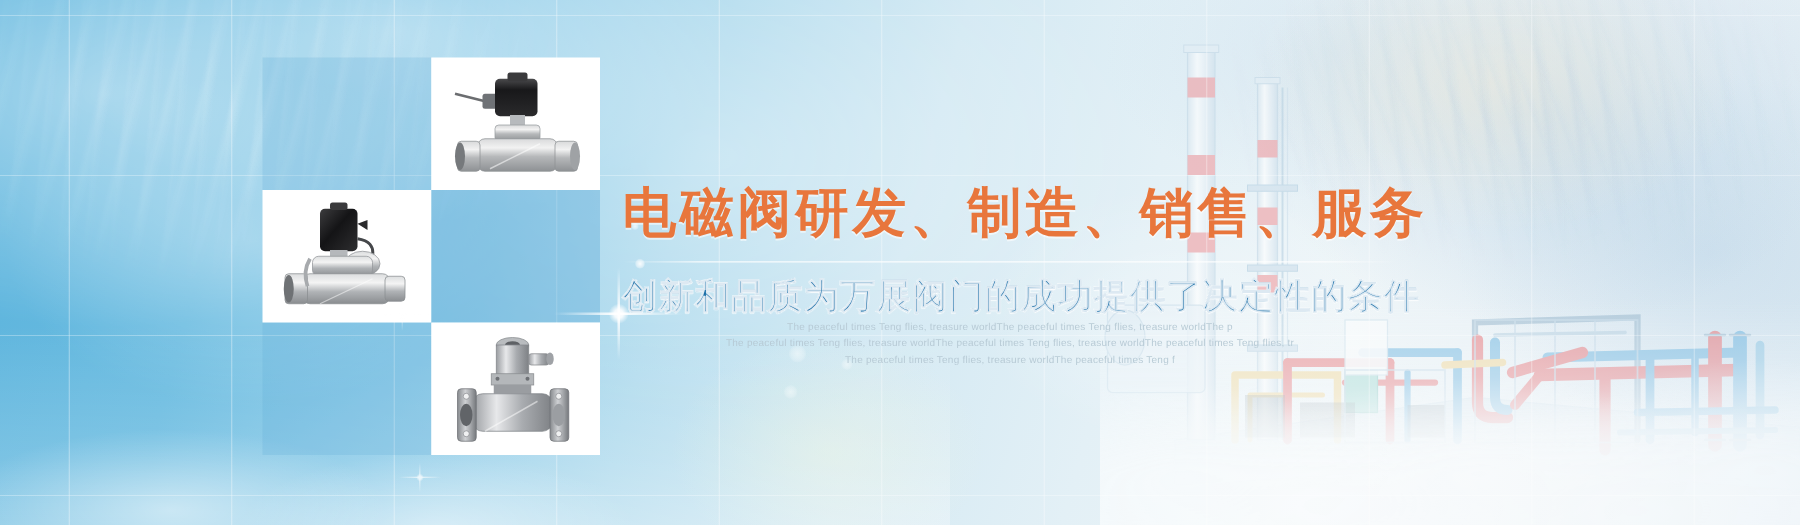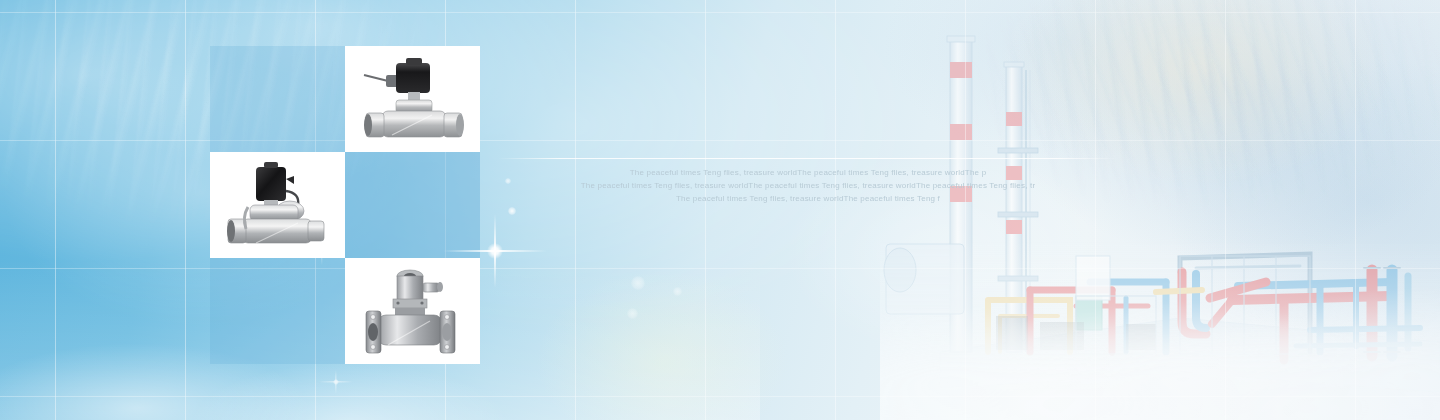--- a/index.html
+++ b/index.html
@@ -486,21 +486,23 @@
     <div class="h" style="width:34px;height:1.3px;"></div>
     <div class="v" style="width:1.3px;height:24px;"></div>
   </div>
   <div class="dot" style="left:508px;top:207px;width:8px;height:8px;"></div>
   <div class="dot" style="left:505px;top:178px;width:6px;height:6px;opacity:.8;"></div>
   <div class="dot" style="left:631px;top:276px;width:14px;height:14px;opacity:.55;"></div>
   <div class="dot" style="left:673px;top:287px;width:9px;height:9px;opacity:.5;"></div>
   <div class="dot" style="left:627px;top:308px;width:11px;height:11px;opacity:.5;"></div>
 
   <div class="copy">
+    <p class="headline">电磁阀研发、制造、销售、服务</p>
     <div class="rule"></div>
+    <p class="subhead">创新和品质为万展阀门的成功提供了决定性的条件</p>
     <div class="blurb">
       <div>The peaceful times Teng flies, treasure worldThe peaceful times Teng flies, treasure worldThe p</div>
       <div>The peaceful times Teng flies, treasure worldThe peaceful times Teng flies, treasure worldThe peaceful times Teng flies, tr</div>
       <div>The peaceful times Teng flies, treasure worldThe peaceful times Teng f</div>
     </div>
   </div>
 
 </div>
 
 </body></html>

